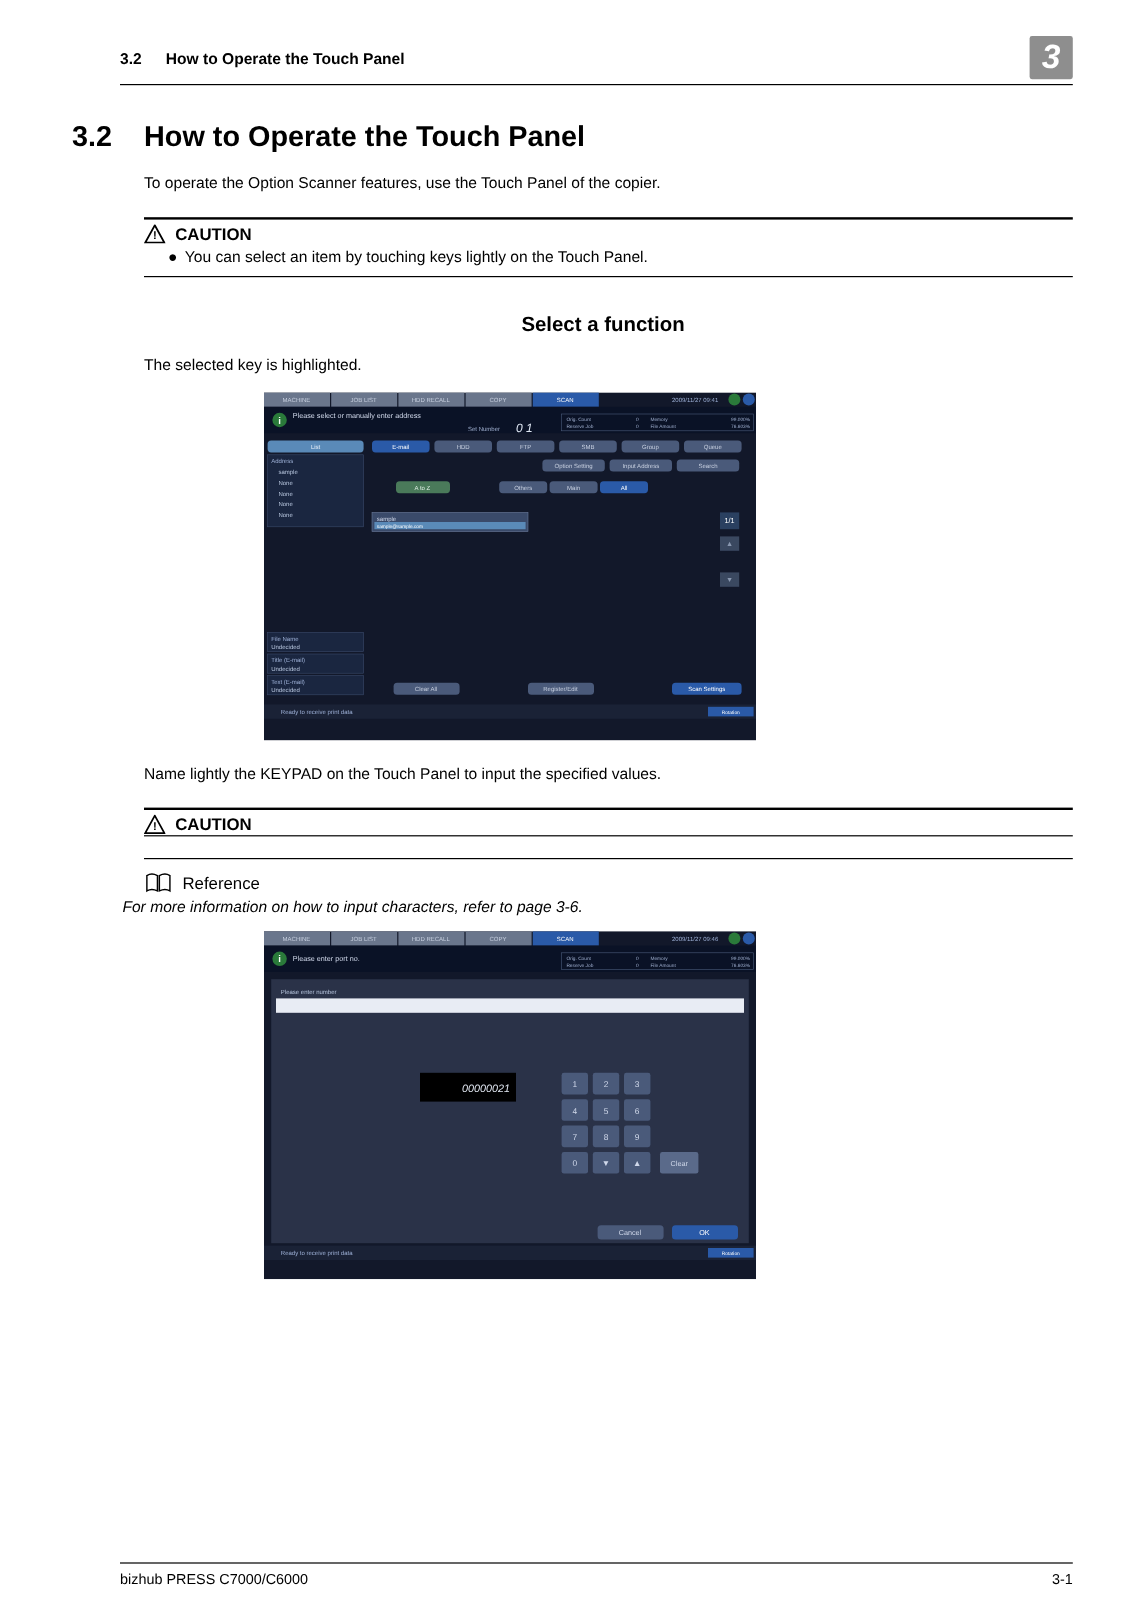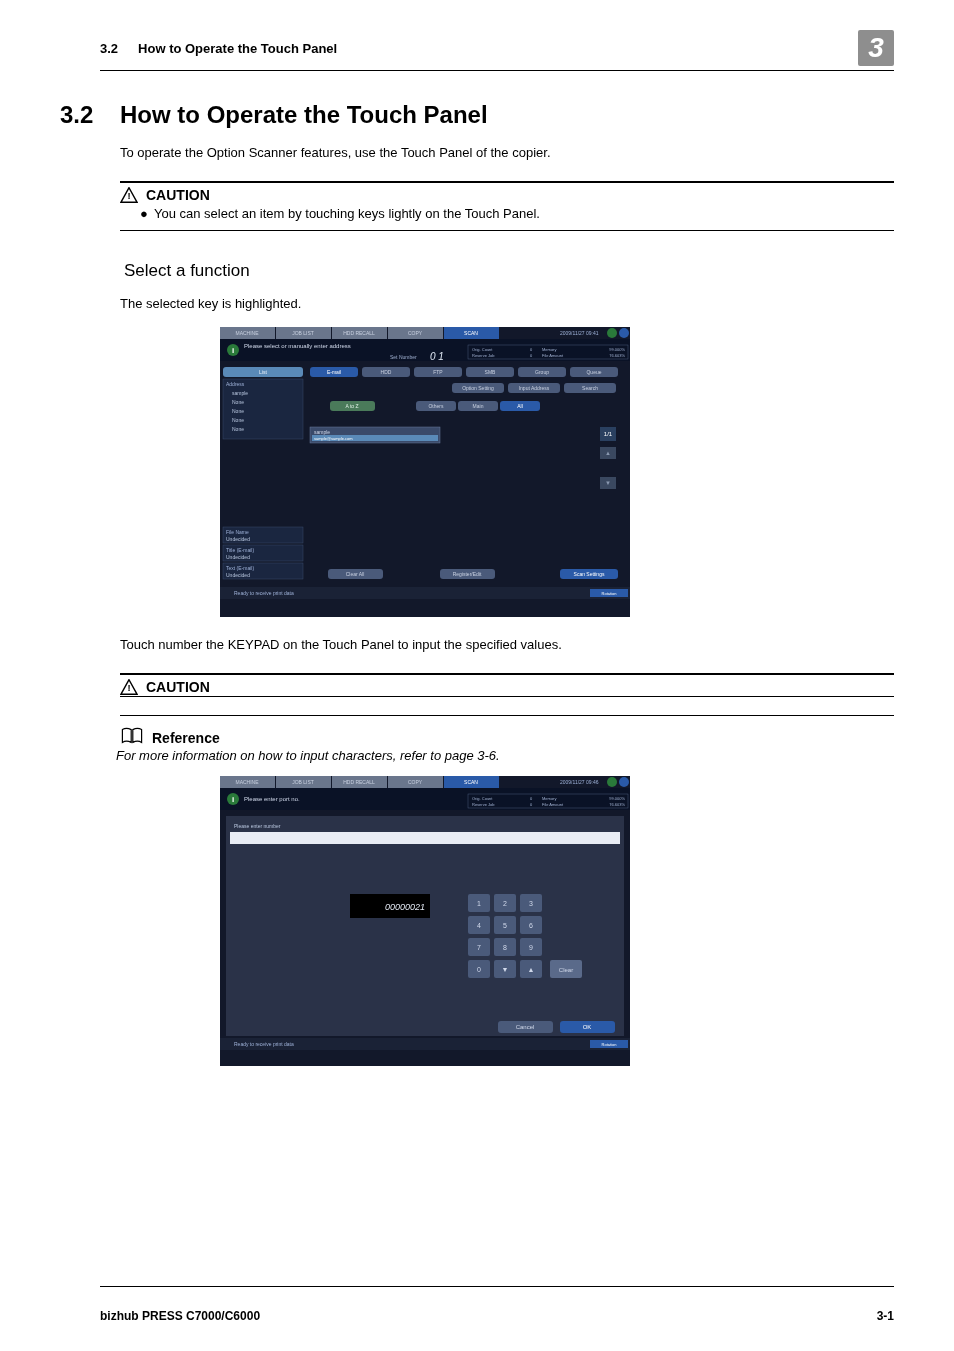--- a/index.html
+++ b/index.html
@@ -85,42 +85,43 @@
     font-size: 13px;
     padding: 0 0 6px 20px;
     line-height: 1.5;
   }
   .bullet {
     display: inline-block;
     width: 14px;
   }
   .subhead {
     font-size: 17px;
-    font-weight: normal;
-    margin-left: 24px;
+    font-weight: bold;
+    margin-left: 11px;
     margin-top: 30px;
     margin-bottom: 8px;
+    text-align: center;
   }
   .rule {
     border: 0;
     border-top: 1px solid #000;
     margin: 14px 0 10px 20px;
   }
   .reference-head {
     display: flex;
-    align-items: flex-end;
-    font-weight: bold;
+    align-items: center;
+    font-weight: normal;
     font-size: 14px;
     margin-left: 20px;
     margin-top: 8px;
   }
   .reference-text {
     font-size: 13px;
     font-style: italic;
-    margin-left: 16px;
+    margin-left: 2px;
     margin-top: 2px;
   }
   .warn-icon {
     width: 18px;
     height: 16px;
     margin-right: 8px;
   }
   .book-icon {
     width: 24px;
     height: 20px;
@@ -128,22 +129,21 @@
   }
   .footer {
     position: absolute;
     bottom: 28px;
     left: 100px;
     right: 60px;
     border-top: 1px solid #000;
     display: flex;
     justify-content: space-between;
     font-size: 12px;
-    padding-top: 22px;
-    font-weight: bold;
+    padding-top: 6px;
   }
   .screenshot-stub {
     margin: 12px 0 18px 120px;
   }
   .screenshot-stub svg {
     display: block;
   }
 </style>
 </head>
 <body>
@@ -274,21 +274,21 @@
       <rect x="340" y="242" width="58" height="10" fill="#2a5aa8" rx="3"></rect>
         <text x="369" y="249" fill="#fff" font-size="5" text-anchor="middle">Scan Settings</text>
 
       <rect x="0" y="260" width="410" height="12" fill="#1a2236"></rect>
       <text x="14" y="268" fill="#9db0d6" font-size="5">Ready to receive print data</text>
       <rect x="370" y="262" width="38" height="8" fill="#2a5aa8"></rect>
         <text x="389" y="268" fill="#fff" font-size="4" text-anchor="middle">Rotation</text>
     </svg>
   </div>
 
-  <p class="body-text">Touch number the KEYPAD on the Touch Panel to input the specified values.</p>
+  <p class="body-text">Name lightly the KEYPAD on the Touch Panel to input the specified values.</p>
 
   <div class="caution-box">
     <div class="caution-head">
       <svg class="warn-icon" viewBox="0 0 24 22">
           <path d="M12 1 L23 21 L1 21 Z" fill="none" stroke="#000" stroke-width="2"></path>
           <text x="12" y="17" text-anchor="middle" font-size="13" font-weight="bold">!</text>
         </svg>
       <span>CAUTION</span>
     </div>
   </div>

